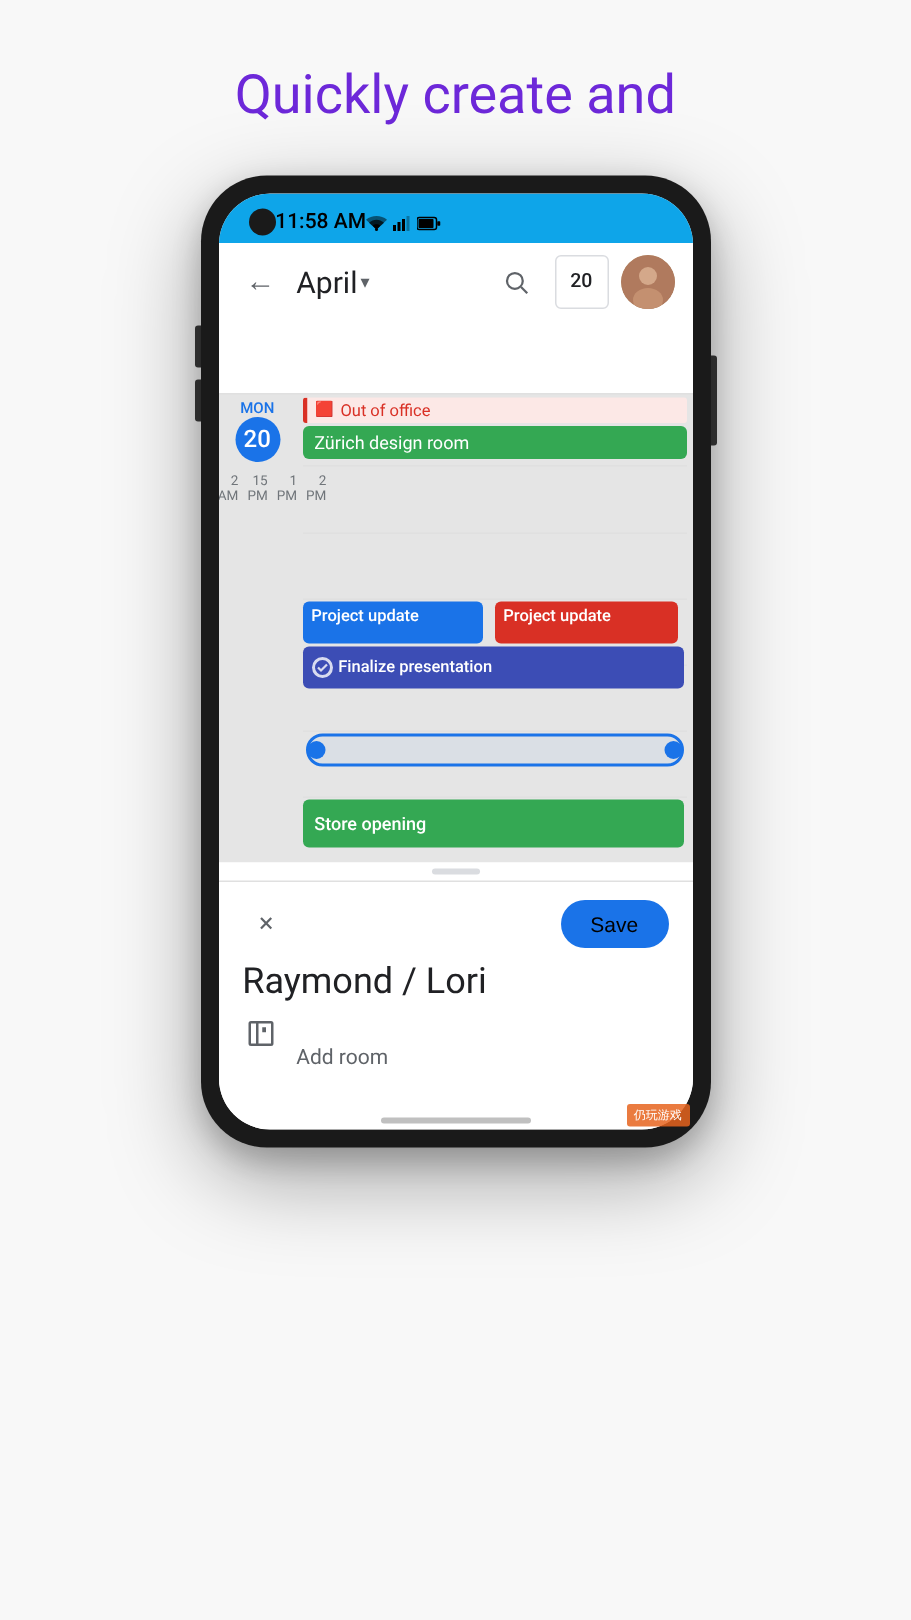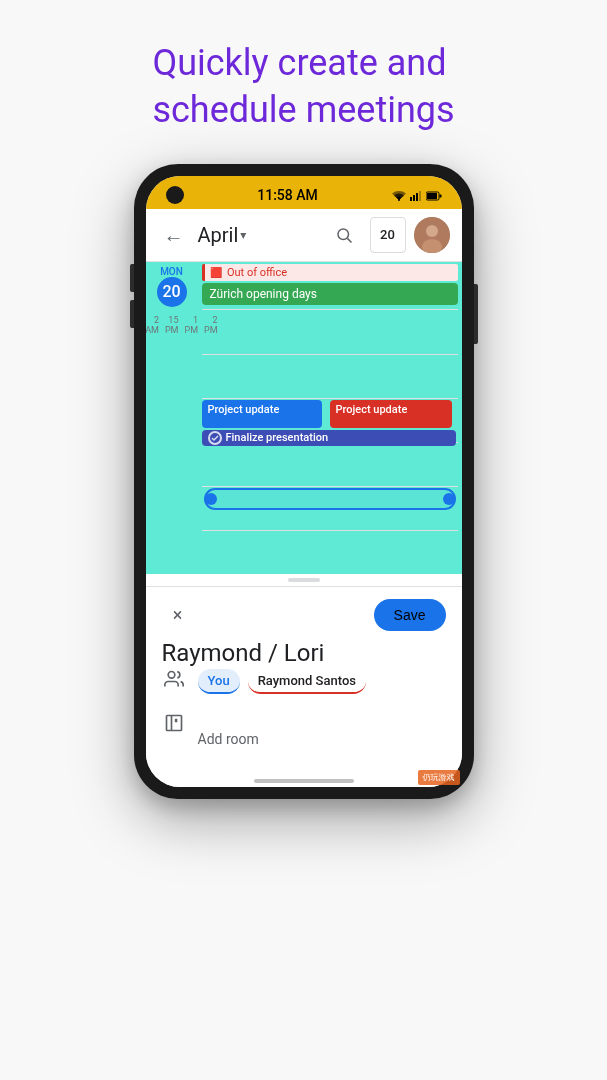--- a/index.html
+++ b/index.html
@@ -44,23 +44,23 @@
       background: #ffffff;
       border-radius: 34px;
       overflow: hidden;
       position: relative;
     }
 
     
     .status-bar {
       display: flex;
       align-items: center;
-      justify-content: space-between;
+      justify-content: flex-start;
       padding: 10px 20px 4px;
-      background: #eab308;
+      background: #0ea5e9;
     }
 
     .status-camera {
       width: 18px;
       height: 18px;
       background: #1a1a1a;
       border-radius: 50%;
     }
 
     .status-time {
@@ -141,23 +141,24 @@
       display: flex;
       align-items: center;
       justify-content: center;
       font-size: 14px;
       color: #fff;
     }
 
     
     .calendar-view {
       display: flex;
-      background: #5eead4;
+      background: #e5e5e5;
       min-height: 280px;
       border-top: 1px solid #e0e0e0;
+      margin-top: 48px;
     }
 
     .day-label-col {
       width: 52px;
       display: flex;
       flex-direction: column;
       align-items: center;
       padding-top: 0;
     }
 
@@ -466,21 +467,20 @@
       padding: 2px 5px;
       border-radius: 2px;
       z-index: 10;
     }
   </style>
 </head>
 <body>
 
 <div class="page-header">
   <span>Quickly create and</span><br>
-  <span>schedule meetings</span>
 </div>
 
 <div class="phone-wrapper">
 
   <div class="side-buttons-left">
     <div class="side-btn"></div>
     <div class="side-btn"></div>
   </div>
   <div class="side-buttons-right">
     <div class="side-btn-right"></div>
@@ -559,84 +559,73 @@
         </div>
 
         <div class="events-col">
 
           <div class="all-day-events">
             <div class="out-of-office-bar">
               <span style="font-size:10px;">🟥</span>
               <span>Out of office</span>
             </div>
             <div class="zurich-bar">
-              <span>Zürich opening days</span>
+              <span>Zürich design room</span>
             </div>
           </div>
 
           <div class="timed-events" style="position:relative; height:264px;">
 
             <div style="position:absolute;top:44px;left:0;right:0;height:1px;background:#e0e0e0;"></div>
             <div style="position:absolute;top:88px;left:0;right:0;height:1px;background:#e0e0e0;"></div>
             <div style="position:absolute;top:132px;left:0;right:0;height:1px;background:#e0e0e0;"></div>
             <div style="position:absolute;top:176px;left:0;right:0;height:1px;background:#e0e0e0;"></div>
             <div style="position:absolute;top:220px;left:0;right:0;height:1px;background:#e0e0e0;"></div>
 
             <div class="event-block project-update-blue" style="top:90px; left:0; width:47%; height:28px;">
               <span>Project update</span>
             </div>
 
             <div class="event-block project-update-red" style="top:90px; left:50%; width:48%; height:28px;">
               <span>Project update</span>
             </div>
 
-            <div class="event-block finalize-block" style="top:120px; left:0; right:2px; height:16px; padding: 3px 6px; display:flex; align-items:center; gap:4px;">
+            <div class="event-block finalize-block" style="top:120px; left:0; right:2px; height:28px; padding: 3px 6px; display:flex; align-items:center; gap:4px;">
               <div class="check-circle">
                 <svg width="8" height="8" viewBox="0 0 8 8">
                     <path d="M1 4l2 2 4-4" stroke="rgba(255,255,255,0.8)" stroke-width="1.5" fill="none"></path>
                   </svg>
               </div>
               <span>Finalize presentation</span>
             </div>
 
             <div style="position:absolute; top:178px; left:2px; right:2px; height:22px; border:2px solid #1a73e8; border-radius:12px; background:rgba(26,115,232,0.05); display:flex; align-items:center; justify-content:space-between; padding: 0 0;">
               <div style="width:12px; height:12px; background:#1a73e8; border-radius:50%; margin-left:-1px; flex-shrink:0;"></div>
               <div style="width:12px; height:12px; background:#1a73e8; border-radius:50%; margin-right:-1px; flex-shrink:0;"></div>
             </div>
 
+            <div class="store-opening-bar" style="position:absolute; top:220px; left:0; right:2px; height:32px; display:flex; align-items:center;">
+              <span>Store opening</span>
+            </div>
           </div>
         </div>
       </div>
 
       <div class="scroll-indicator">
         <div class="scroll-pill"></div>
       </div>
 
       <div class="meeting-panel">
         <div class="panel-header">
           <div class="close-btn">×</div>
           <button class="save-btn">Save</button>
         </div>
 
         <div class="meeting-title">Raymond / Lori</div>
 
-        <div class="meeting-row">
-          <div class="row-icon">
-            <svg width="20" height="20" viewBox="0 0 24 24" fill="none" stroke="#5f6368" stroke-width="2">
-              <path d="M17 21v-2a4 4 0 0 0-4-4H5a4 4 0 0 0-4 4v2"></path>
-              <circle cx="9" cy="7" r="4"></circle>
-              <path d="M23 21v-2a4 4 0 0 0-3-3.87"></path>
-              <path d="M16 3.13a4 4 0 0 1 0 7.75"></path>
-            </svg>
-          </div>
-          <div class="attendee-chips">
-            <span class="chip chip-blue">You</span>
-            <span class="chip chip-red">Raymond Santos</span>
-          </div>
-        </div>
 
         <div class="meeting-row">
           <div class="row-icon">
             <svg width="20" height="20" viewBox="0 0 24 24" fill="none" stroke="#5f6368" stroke-width="2">
               <rect x="3" y="3" width="18" height="18" rx="1"></rect>
               <path d="M9 3v18"></path>
               <path d="M14 8h1v2h-1z" fill="#5f6368"></path>
             </svg>
           </div>
           <span class="add-room-text">Add room</span>

